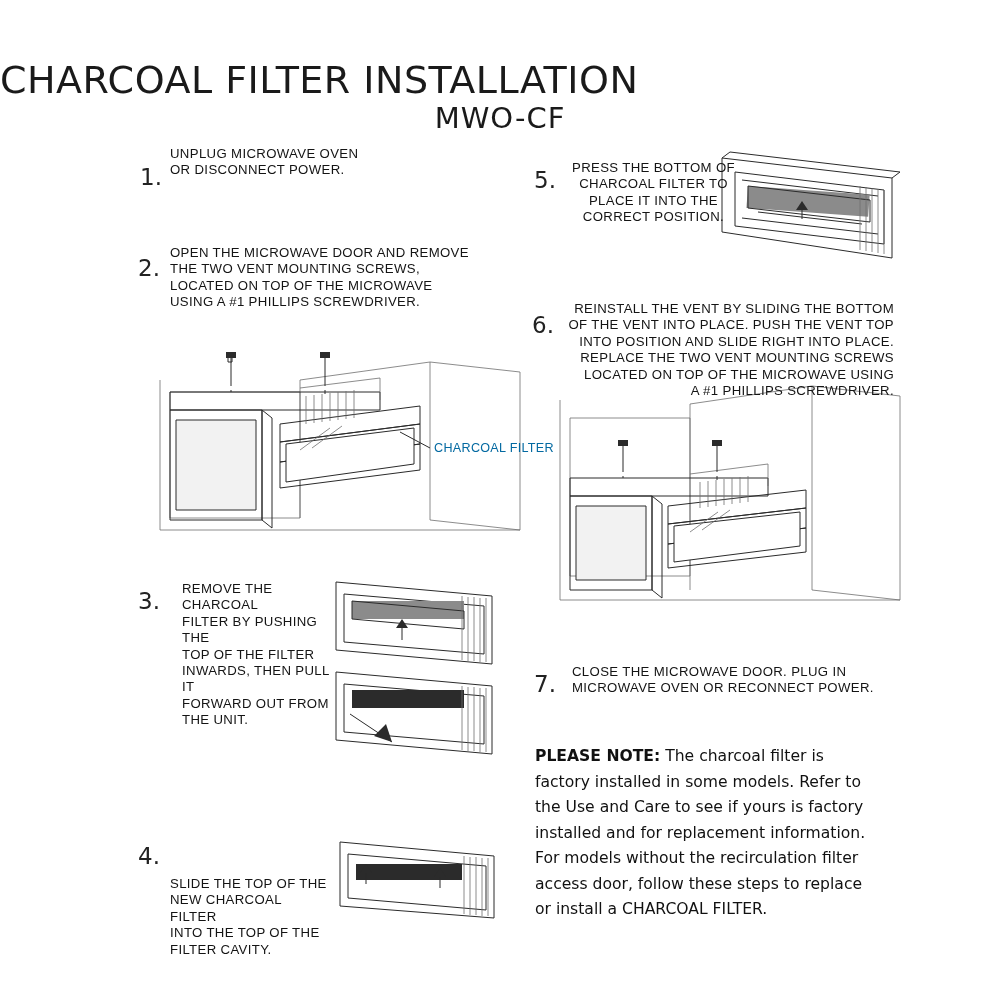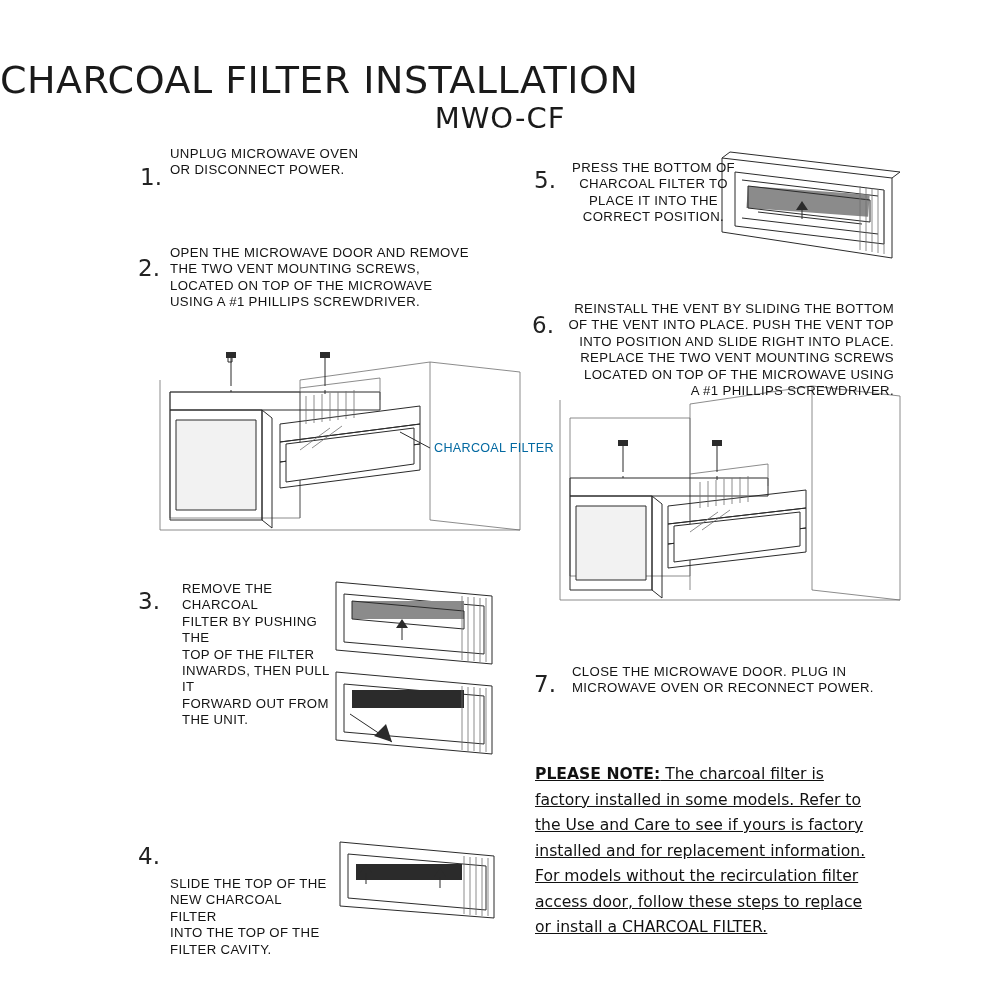--- a/index.html
+++ b/index.html
@@ -68,27 +68,26 @@
     position: absolute;
     font-size: 12.6px;
     letter-spacing: 0.3px;
     color: #0369a1;
   }
 
   
   .note {
     position: absolute;
     left: 535px;
-    top: 762px;
+    top: 744px;
     width: 345px;
     font-size: 15.6px;
     line-height: 25.5px;
     font-family: "DejaVu Sans", sans-serif;
     color: #111;
-    text-decoration: underline;
   }
   .note b { font-weight: 700; }
 
   
   svg.art {
     position: absolute;
     left: 0;
     top: 0;
     width: 1000px;
     height: 1000px;

